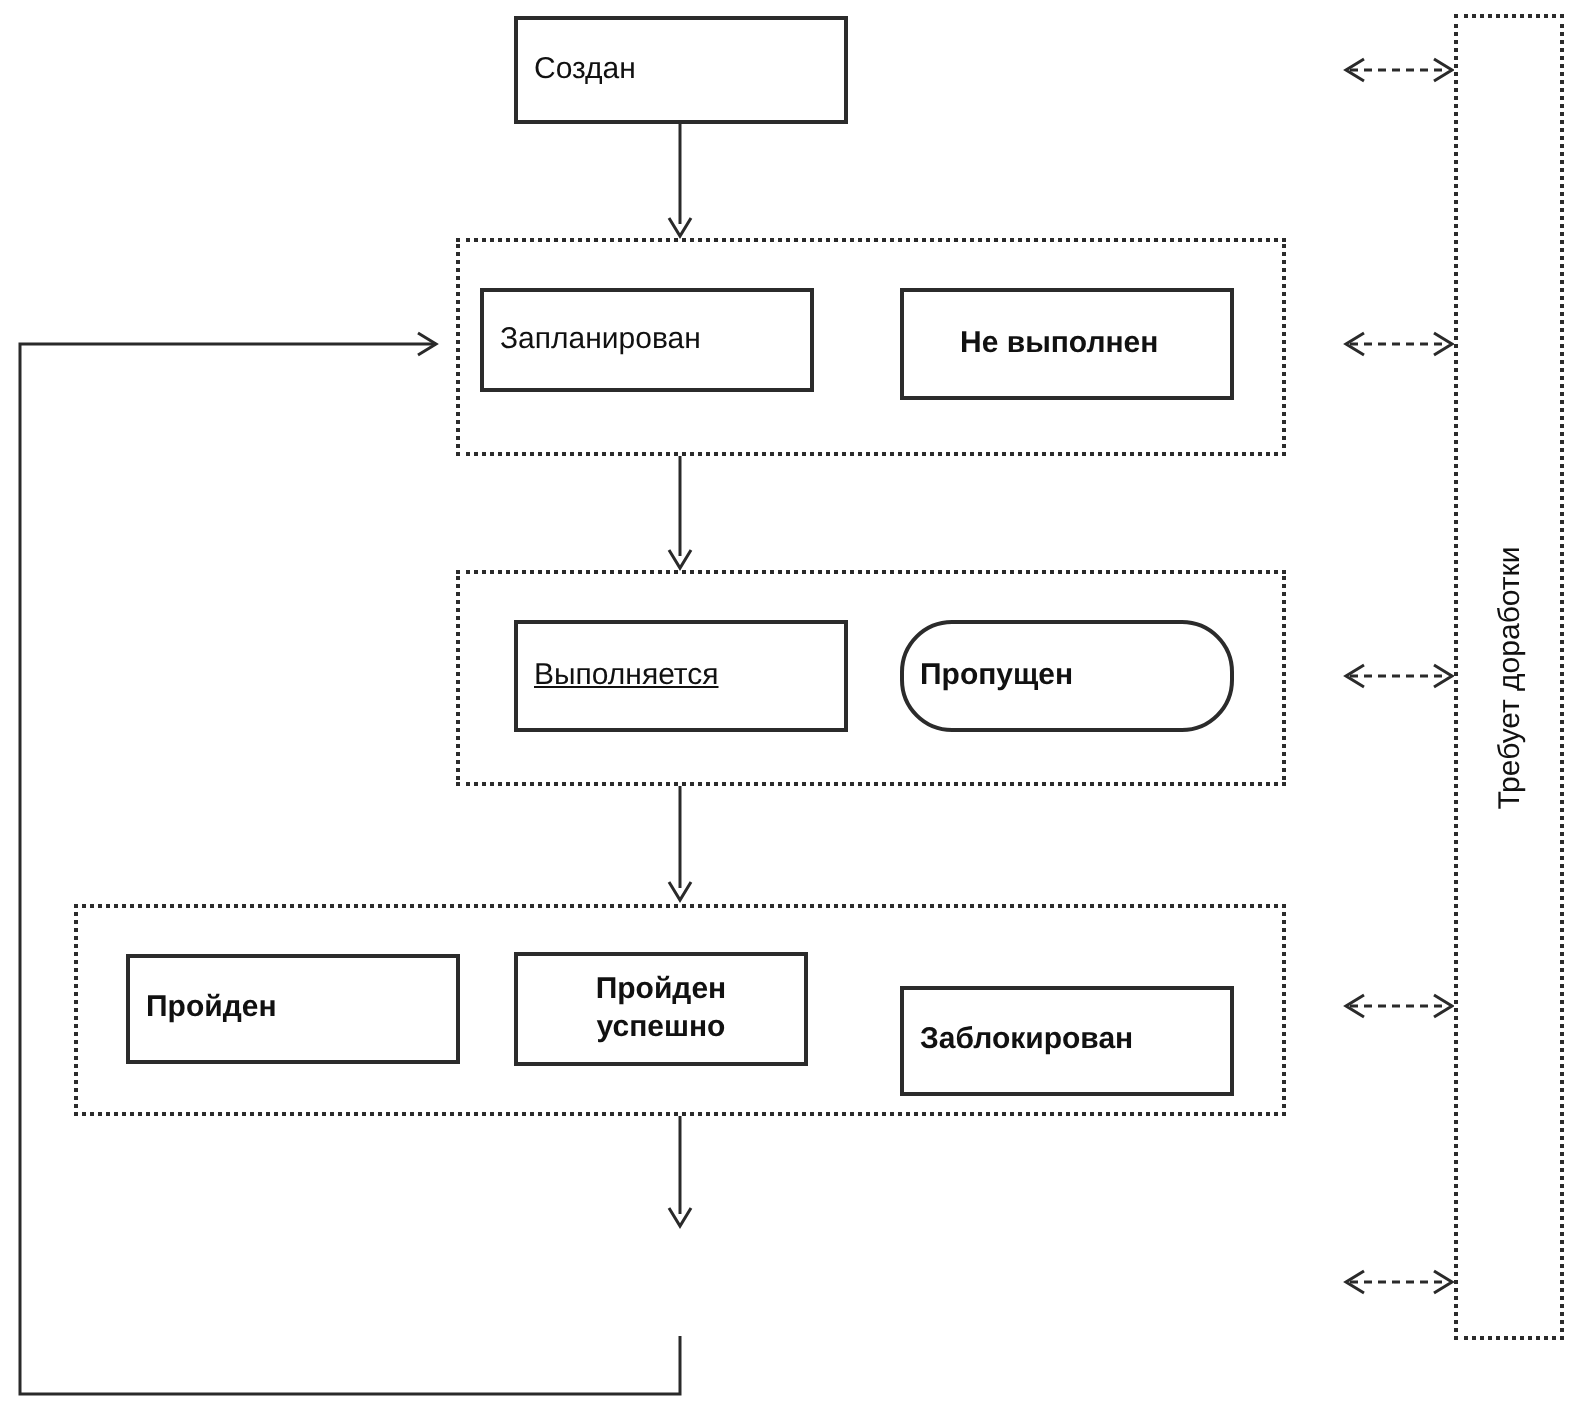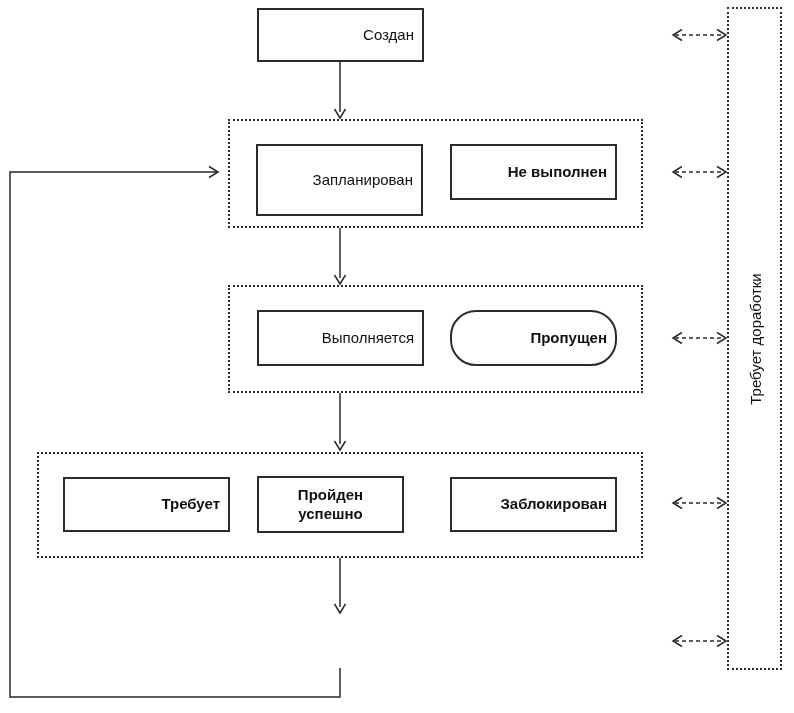--- a/index.html
+++ b/index.html
@@ -29,21 +29,21 @@
   .dash {
     stroke-dasharray: 4 3;
   }
   .node {
     position: absolute;
     box-sizing: border-box;
     background: #ffffff;
     border: 2px solid #2b2b2b;
     display: flex;
     align-items: center;
-    justify-content: flex-end;
+    justify-content: flex-start;
     text-align: center;
     font-size: 15px;
     line-height: 1.25;
     color: #111111;
     padding: 2px 8px;
   }
   .bold { font-weight: bold; }
   .group {
     position: absolute;
     box-sizing: border-box;
@@ -61,29 +61,29 @@
     left: 50%;
     top: 50%;
     transform: translate(-50%, -50%) rotate(-90deg);
     white-space: nowrap;
     font-size: 15px;
     color: #111111;
   }
   
   .n-created     { left: 257px; top:   8px; width: 167px; height: 54px; }
   .g-planned     { left: 228px; top: 119px; width: 415px; height: 109px; }
-  .n-planned     { left: 256px; top: 144px; width: 167px; height: 72px; }
+  .n-planned     { left: 240px; top: 144px; width: 167px; height: 52px; }
   .n-notexec     { left: 450px; top: 144px; width: 167px; height: 56px; padding-left: 28px; }
   .g-running     { left: 228px; top: 285px; width: 415px; height: 108px; }
-  .n-running     { left: 257px; top: 310px; width: 167px; height: 56px; }
+  .n-running     { left: 257px; top: 310px; width: 167px; height: 56px; text-decoration: underline; }
   .n-skipped     { left: 450px; top: 310px; width: 167px; height: 56px; border-radius: 26px; }
   .g-result      { left:  37px; top: 452px; width: 606px; height: 106px; }
   .n-failed      { left:  63px; top: 477px; width: 167px; height: 55px; }
   .n-passed      { left: 257px; top: 476px; width: 147px; height: 57px; }
-  .n-blocked     { left: 450px; top: 477px; width: 167px; height: 55px; }
+  .n-blocked     { left: 450px; top: 493px; width: 167px; height: 55px; }
   .n-closed      { left: 257px; top: 615px; width: 167px; height: 53px; }
   .r-rework      { left: 727px; top:   7px; width:  55px; height: 663px; }
 </style>
 </head>
 <body>
 
 <div class="canvas">
 
   <svg class="wires" viewBox="0 0 794 713" xmlns="http://www.w3.org/2000/svg">
 
@@ -152,21 +152,21 @@
   </div>
 
   <div class="node n-running">
     <span>Выполняется</span>
   </div>
   <div class="node n-skipped bold">
     <span>Пропущен</span>
   </div>
 
   <div class="node n-failed bold">
-    <span>Требует</span>
+    <span>Пройден</span>
   </div>
   <div class="node n-passed bold">
     <span>Пройден успешно</span>
   </div>
   <div class="node n-blocked bold">
     <span>Заблокирован</span>
   </div>
 
 
   <div class="rework r-rework">

